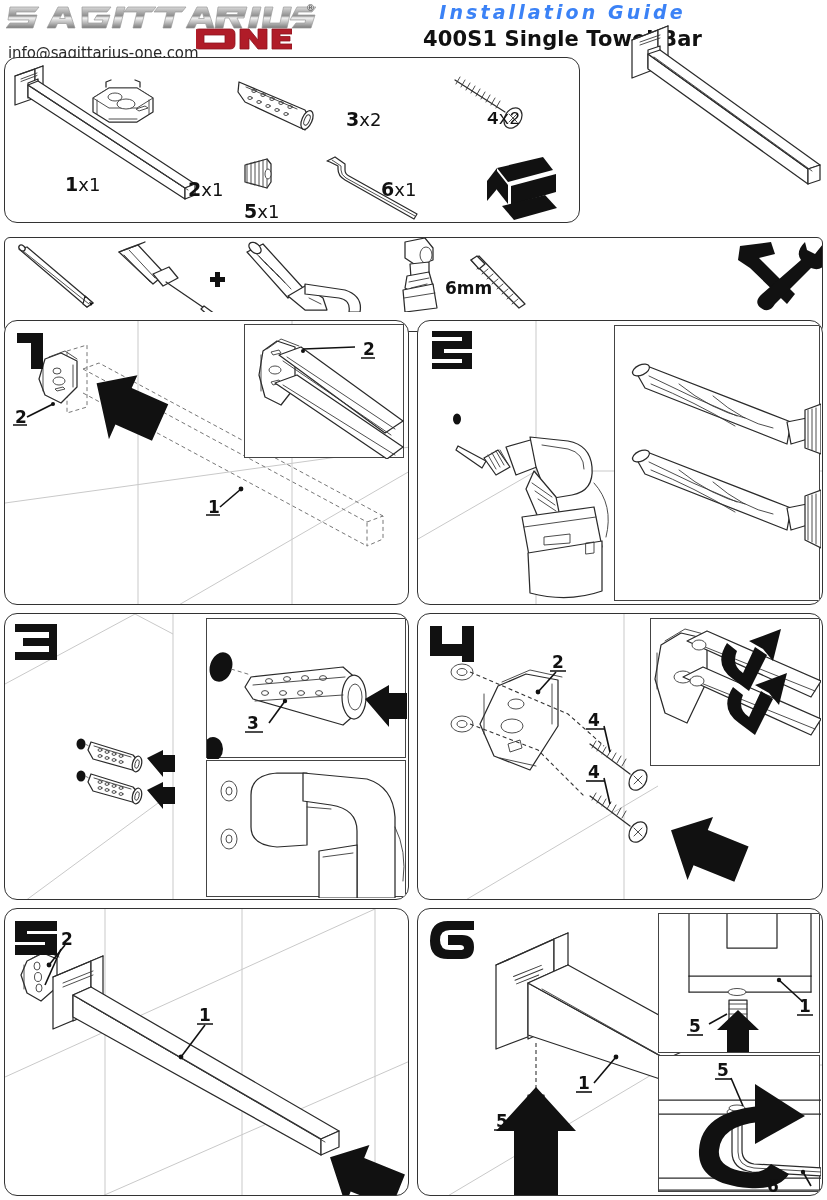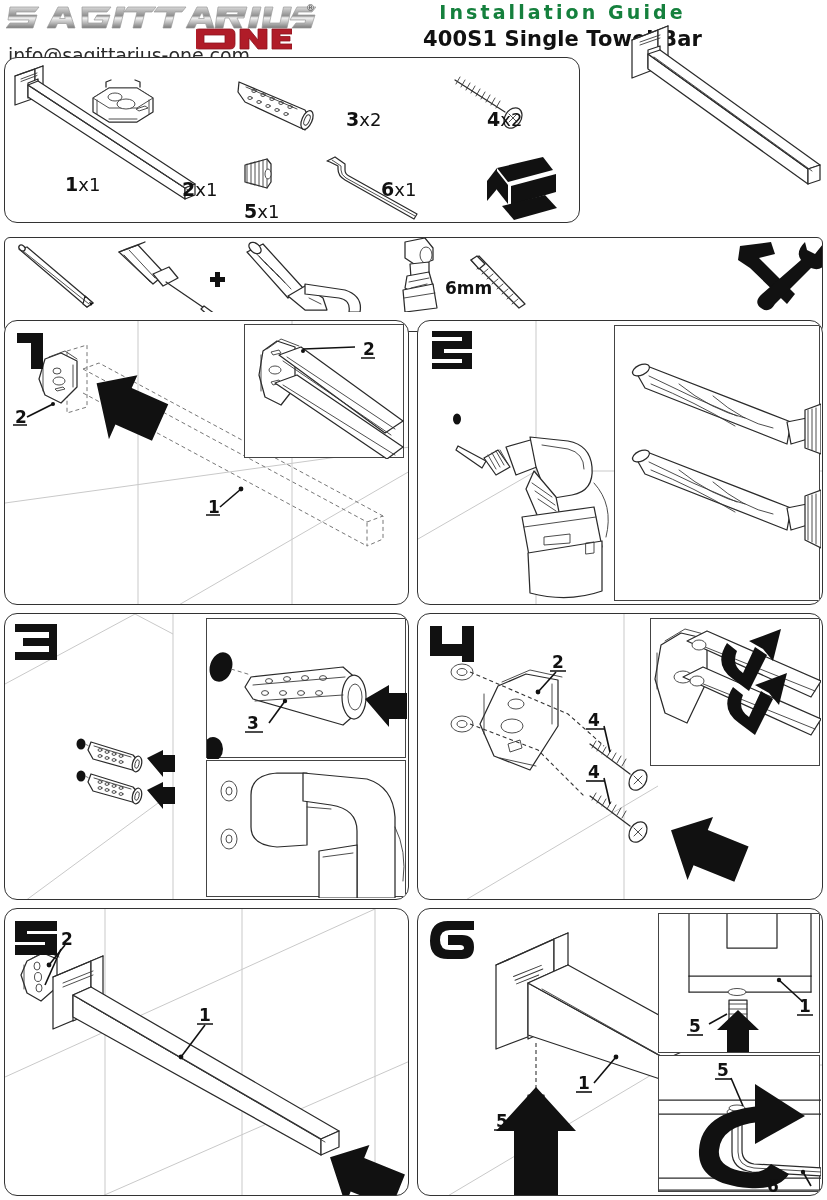--- a/index.html
+++ b/index.html
@@ -12,28 +12,29 @@
     overflow: hidden;
     position: relative;
   }
 
   
   .header { position:absolute; left:0; top:0; width:827px; height:56px; }
   .logo-wrap { position:absolute; left:6px; top:2px; width:310px; height:52px; }
   .logo-svg { display:block; }
   .email {
     position:absolute; left:8px; top:44px;
-    font-size:19px; letter-spacing:-0.1px; color:#2b2b2b;
+    font-size:15px; letter-spacing:-0.1px; color:#2b2b2b;
     font-family:"DejaVu Sans", sans-serif;
   }
   .title-block { position:absolute; left:300px; top:1px; width:525px; text-align:center; }
   .title-line1 {
     font-size:19px; font-weight:bold; letter-spacing:3.1px;
-    font-family:"DejaVu Sans", sans-serif; color:#15803d;
+    font-family:"DejaVu Sans", sans-serif; color:#3b82f6;
     white-space:nowrap;
+    font-style:italic;
   }
   .title-line2 {
     font-size:21px; font-weight:bold; letter-spacing:0.1px; margin-top:4px;
     font-family:"DejaVu Sans", sans-serif; color:#111;
     white-space:nowrap;
   }
 
   
   .panel {
     position:absolute;
@@ -246,23 +247,23 @@
     <g>
       <path class="blk" d="M492 110 L538 99 L548 112 L503 124 Z"></path>
       <path class="blk" d="M492 113 L503 127 L503 146 L492 132 Z"></path>
       <path class="blk" d="M506 128 L551 116 L551 134 L506 147 Z"></path>
       <path class="blk" d="M497 148 L540 137 L552 150 L509 162 Z"></path>
       <path class="blk" d="M482 123 L492 110 L492 131 L482 143 Z"></path>
     </g>
   </svg>
 
   <div class="part-label" style="left:60px;  top:115px;"><b>1</b><span>x1</span></div>
-  <div class="part-label" style="left:177px; top:120px;"><b>2</b><span>x1</span></div>
+  <div class="part-label" style="left:183px; top:120px;"><b>2</b><span>x1</span></div>
   <div class="part-label" style="left:341px; top:50px;"><b>3</b><span>x2</span></div>
-  <div class="part-label" style="left:482px; top:50px;"><b>4</b><span>x2</span></div>
+  <div class="part-label" style="left:482px; top:50px;font-family:Liberation Mono, monospace;"><b>4</b><span>x2</span></div>
   <div class="part-label" style="left:239px; top:142px;"><b>5</b><span>x1</span></div>
   <div class="part-label" style="left:376px; top:120px;"><b>6</b><span>x1</span></div>
 </div>
 
 <div class="panel tools-panel">
   <svg class="full" width="819" height="74" viewBox="0 0 819 74">
 
     <g>
       <path class="fillw" d="M14 11 L22 9 L88 65 L82 69 Z"></path>
       <path class="fillw" d="M80 58 L88 65 L82 69 L78 66 Z"></path>

